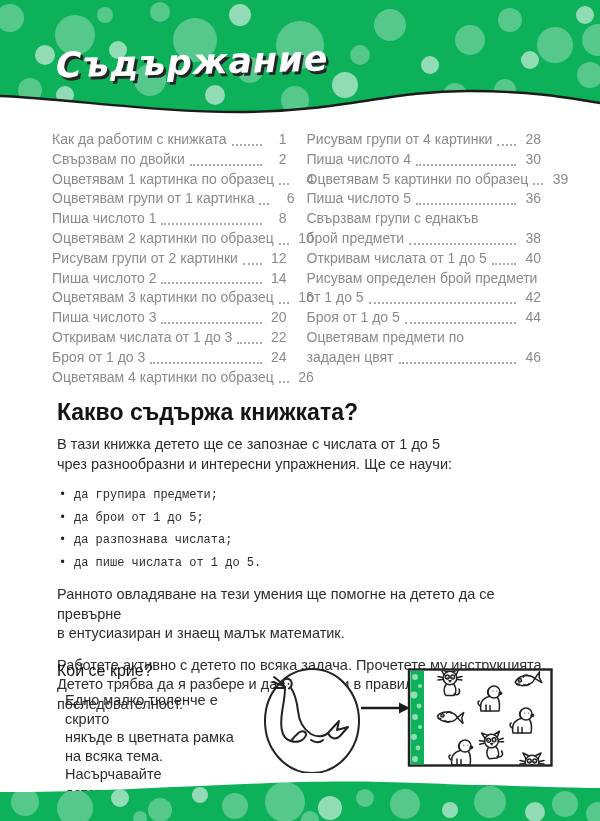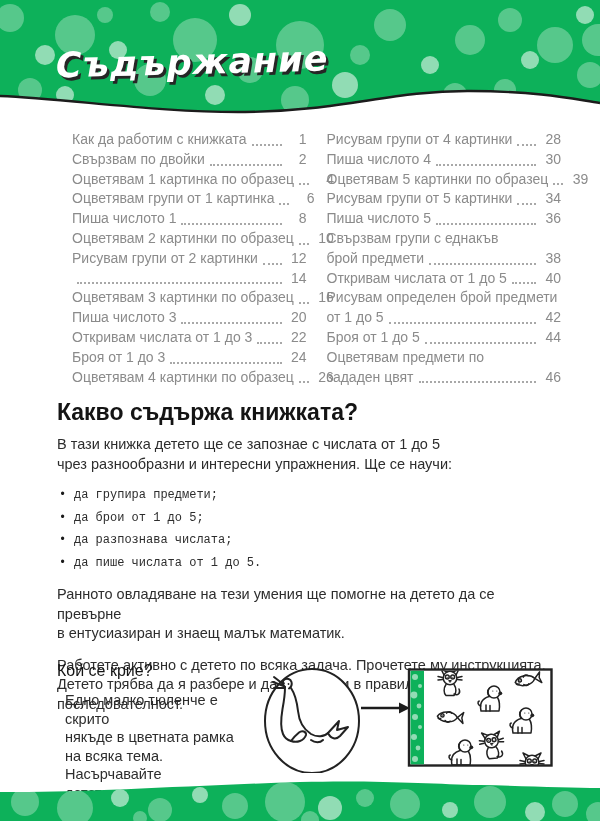--- a/index.html
+++ b/index.html
@@ -11,21 +11,21 @@
   .header{position:absolute;top:0;left:0;width:600px;height:118px;}
   .header svg{display:block;}
   .page-title{
     position:absolute;left:56px;top:42px;
     font-family:"DejaVu Sans",sans-serif;font-weight:bold;font-style:italic;
     font-size:35px;color:#ffffff;letter-spacing:1px;
     text-shadow:2.5px 3px 0 #262626;transform:rotate(-1.5deg);
     white-space:nowrap;
   }
   
-  .toc{position:absolute;top:130px;left:72px;width:489px;display:flex;gap:20px;}
+  .toc{position:absolute;top:130px;left:52px;width:489px;display:flex;gap:20px;}
   .toc-col{flex:1;min-width:0;}
   .toc-row{display:flex;align-items:flex-end;font-size:14px;line-height:19.8px;color:#8b8b8b;}
   .toc-row .lbl{white-space:nowrap;}
   .toc-row .leader{flex:1;border-bottom:2px dotted #a8a8a8;margin:0 5px 4px 5px;min-width:10px;}
   .toc-row .num{min-width:20px;text-align:right;}
   
   .about{position:absolute;top:399px;left:57px;width:492px;color:#2d2d2d;}
   .about h2{margin:0 0 10px 0;font-size:23px;line-height:26px;font-weight:bold;color:#141414;}
   .about p{margin:0 0 12px 0;font-size:14.5px;line-height:19.5px;white-space:pre-line;}
   .about ul{list-style:none;margin:2px 0 12px 0;padding:0;}
@@ -122,20 +122,21 @@
         <span class="lbl">Оцветявам 2 картинки по образец</span>
         <span class="leader"></span>
         <span class="num">10</span>
       </div>
       <div class="toc-row">
         <span class="lbl">Рисувам групи от 2 картинки</span>
         <span class="leader"></span>
         <span class="num">12</span>
       </div>
       <div class="toc-row">
+        <span class="lbl">Пиша числото 2</span>
         <span class="leader"></span>
         <span class="num">14</span>
       </div>
       <div class="toc-row">
         <span class="lbl">Оцветявам 3 картинки по образец</span>
         <span class="leader"></span>
         <span class="num">16</span>
       </div>
       <div class="toc-row">
         <span class="lbl">Пиша числото 3</span>
@@ -166,25 +167,20 @@
       </div>
       <div class="toc-row">
         <span class="lbl">Пиша числото 4</span>
         <span class="leader"></span>
         <span class="num">30</span>
       </div>
       <div class="toc-row">
         <span class="lbl">Оцветявам 5 картинки по образец</span>
         <span class="leader"></span>
         <span class="num">39</span>
-      </div>
-      <div class="toc-row">
-        <span class="lbl">Рисувам групи от 5 картинки</span>
-        <span class="leader"></span>
-        <span class="num">34</span>
       </div>
       <div class="toc-row">
         <span class="lbl">Пиша числото 5</span>
         <span class="leader"></span>
         <span class="num">36</span>
       </div>
       <div class="toc-row">
         <span class="lbl">Свързвам групи с еднакъв</span>
       </div>
       <div class="toc-row">

